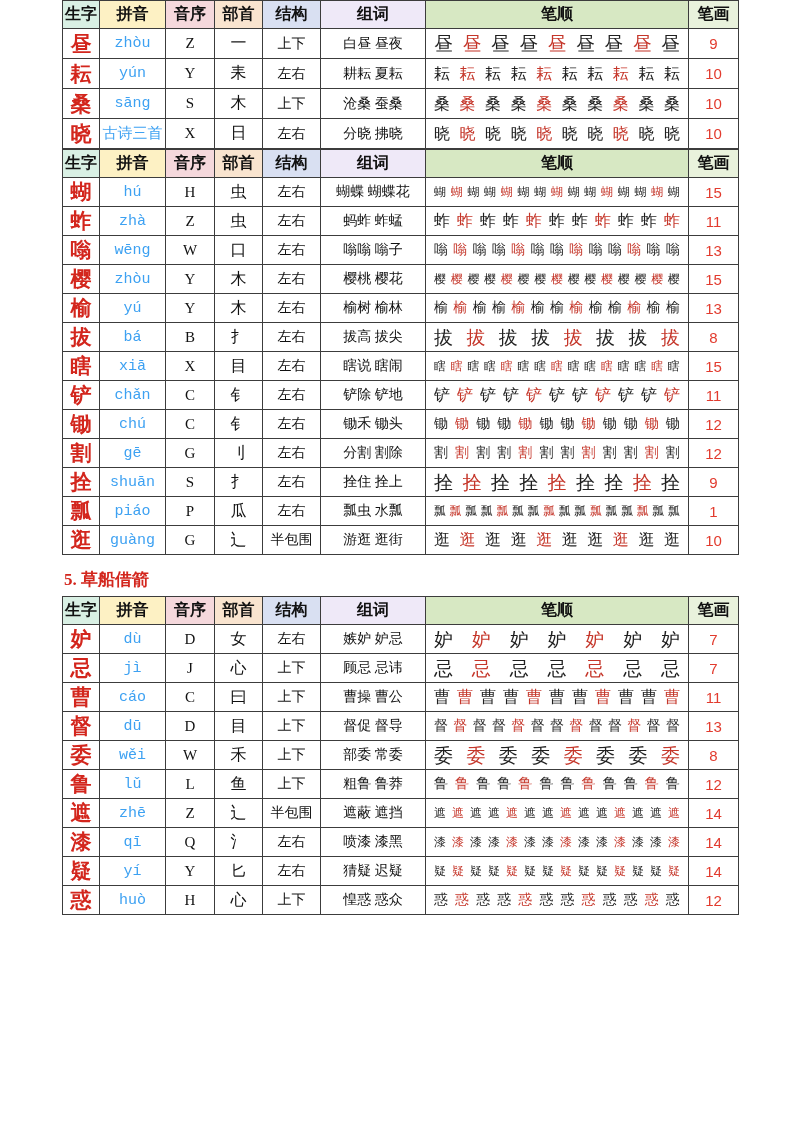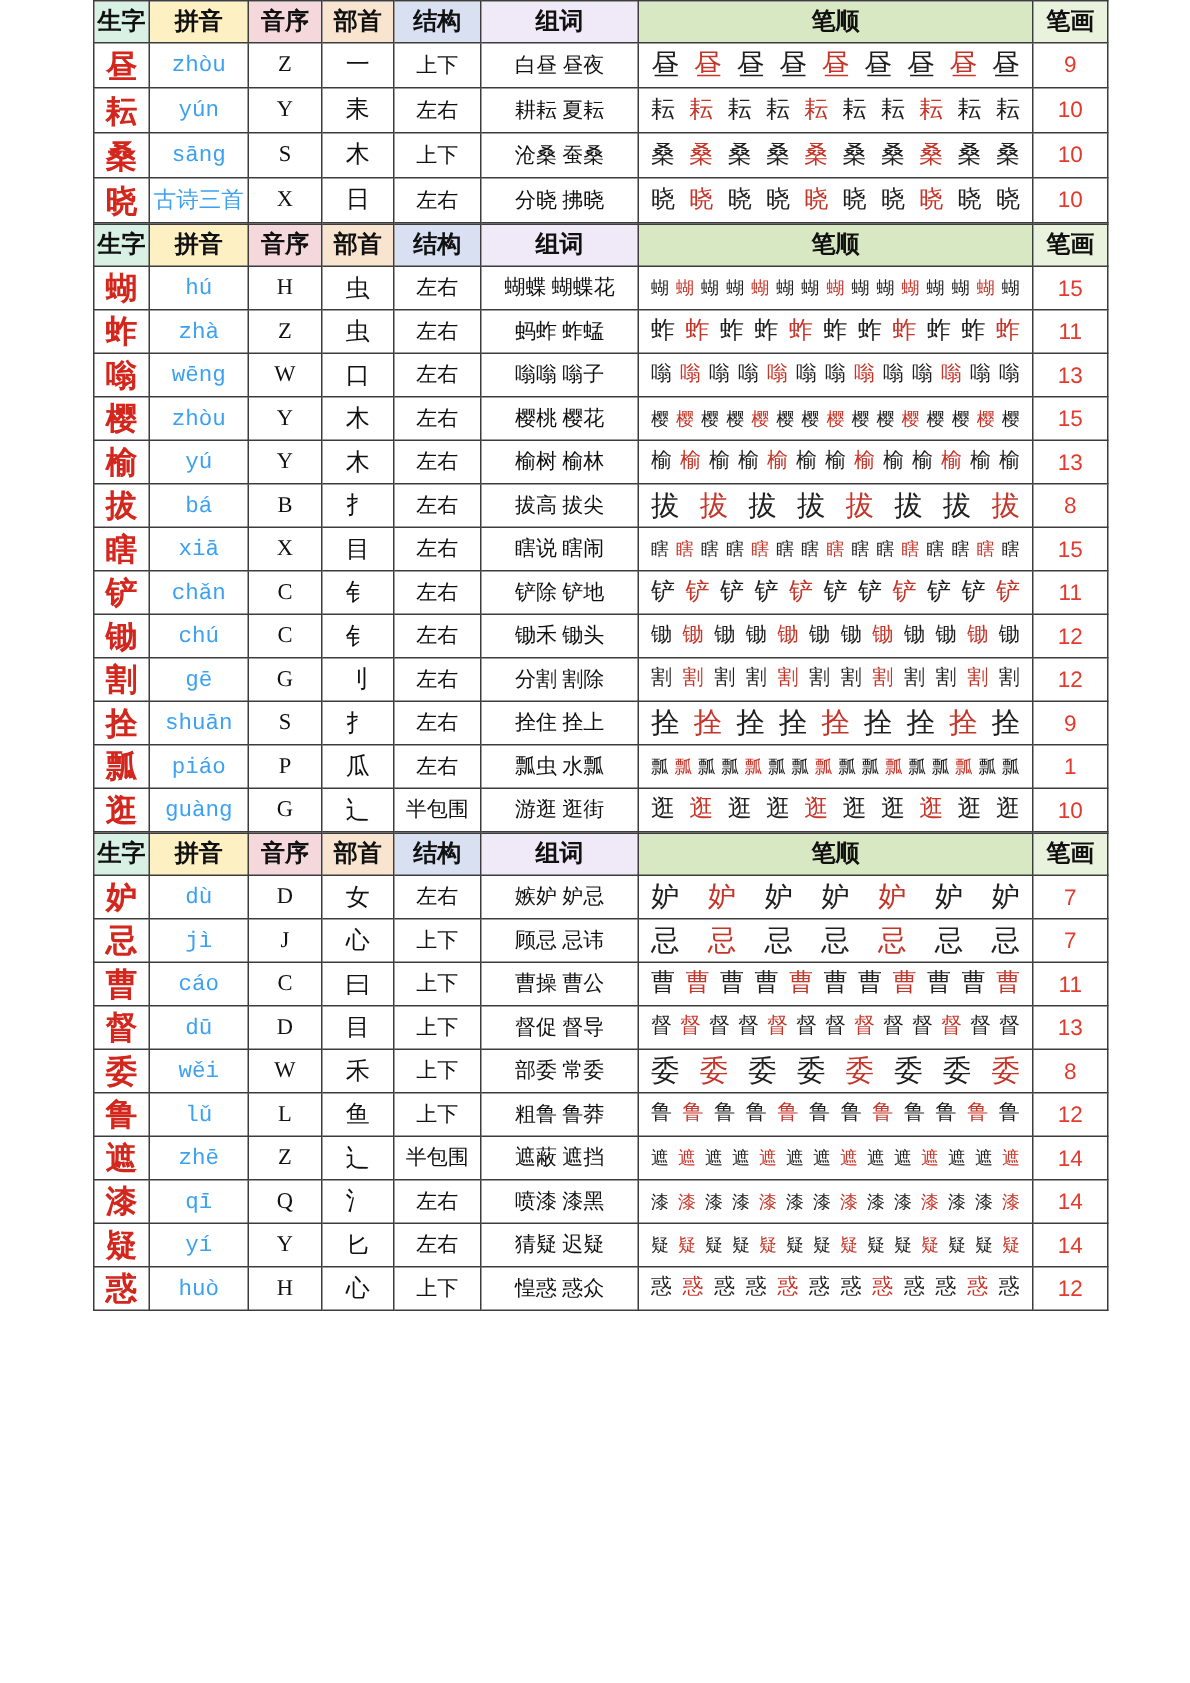--- a/index.html
+++ b/index.html
@@ -514,20 +514,21 @@
                   <span class="sg-b" style="font-size: 16px;">逛</span>
                   <span class="sg-r" style="font-size: 16px;">逛</span>
                   <span class="sg-b" style="font-size: 16px;">逛</span>
                   <span class="sg-b" style="font-size: 16px;">逛</span>
                 </div>
               </td>
               <td class="c-count">10</td>
             </tr>
           </tbody>
         </table>
+        <div class="section-heading">5. 草船借箭</div>
         <table class="chartable t2">
           <colgroup>
             <col style="width: 37px;">
             <col style="width: 66px;">
             <col style="width: 49px;">
             <col style="width: 48px;">
             <col style="width: 58px;">
             <col style="width: 105px;">
             <col style="width: 263px;">
             <col style="width: 50px;">

